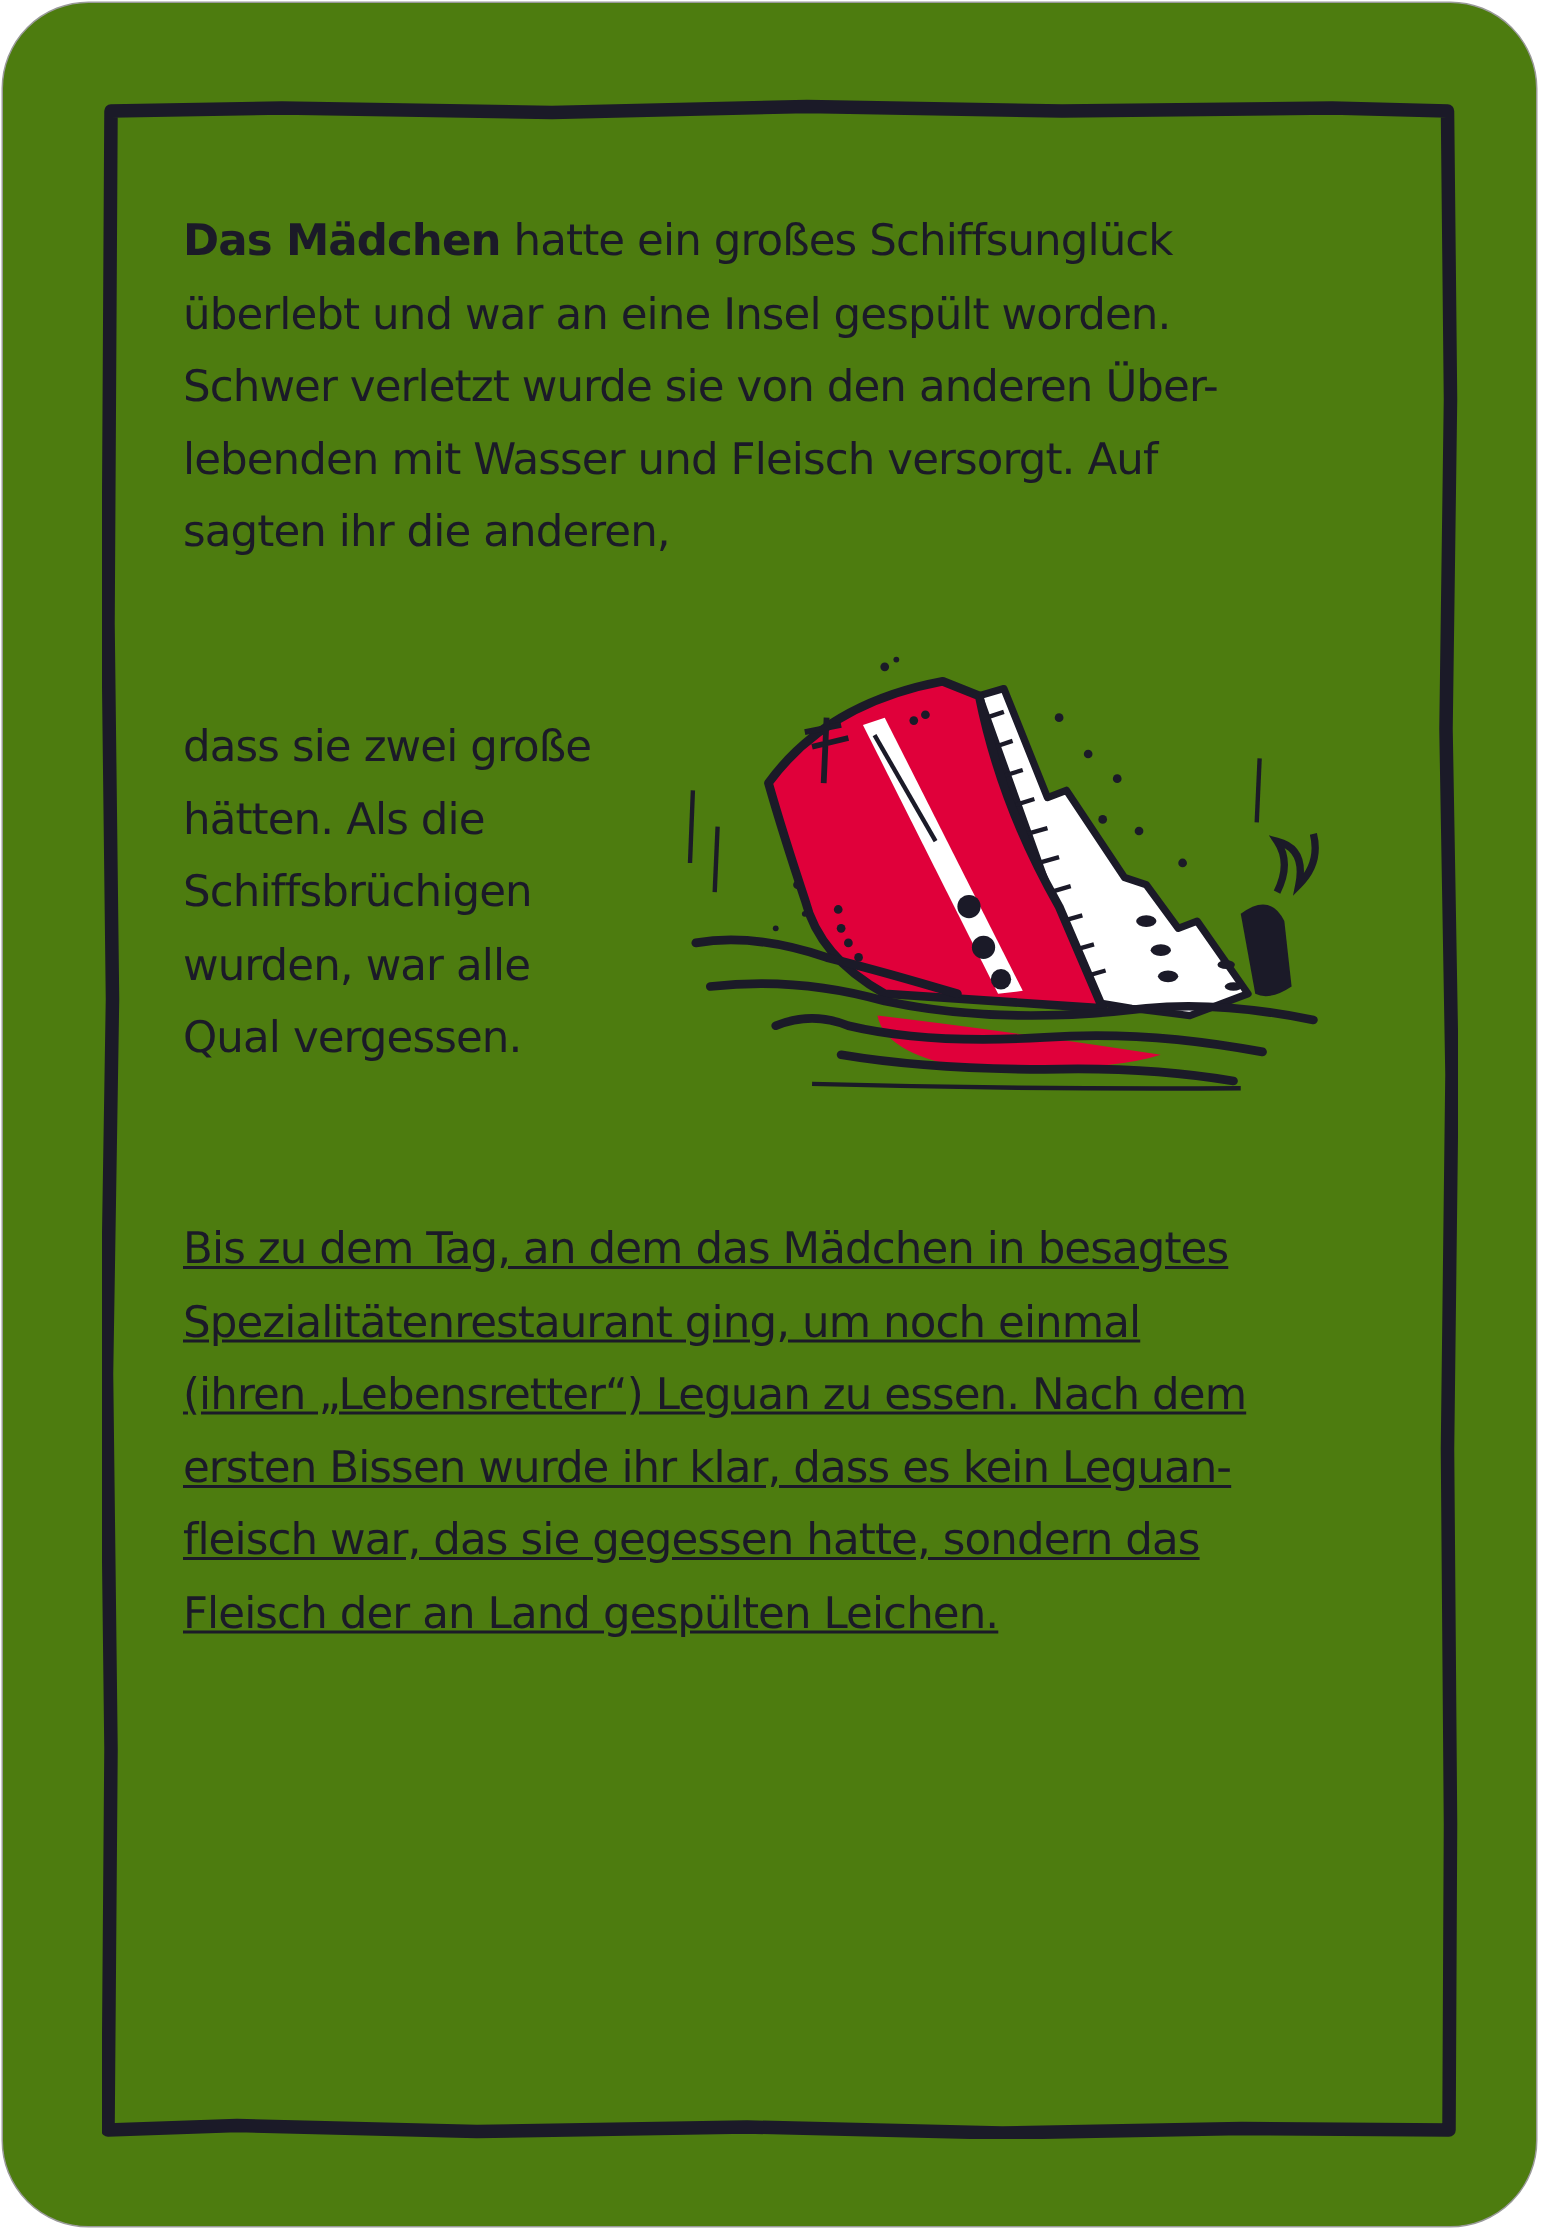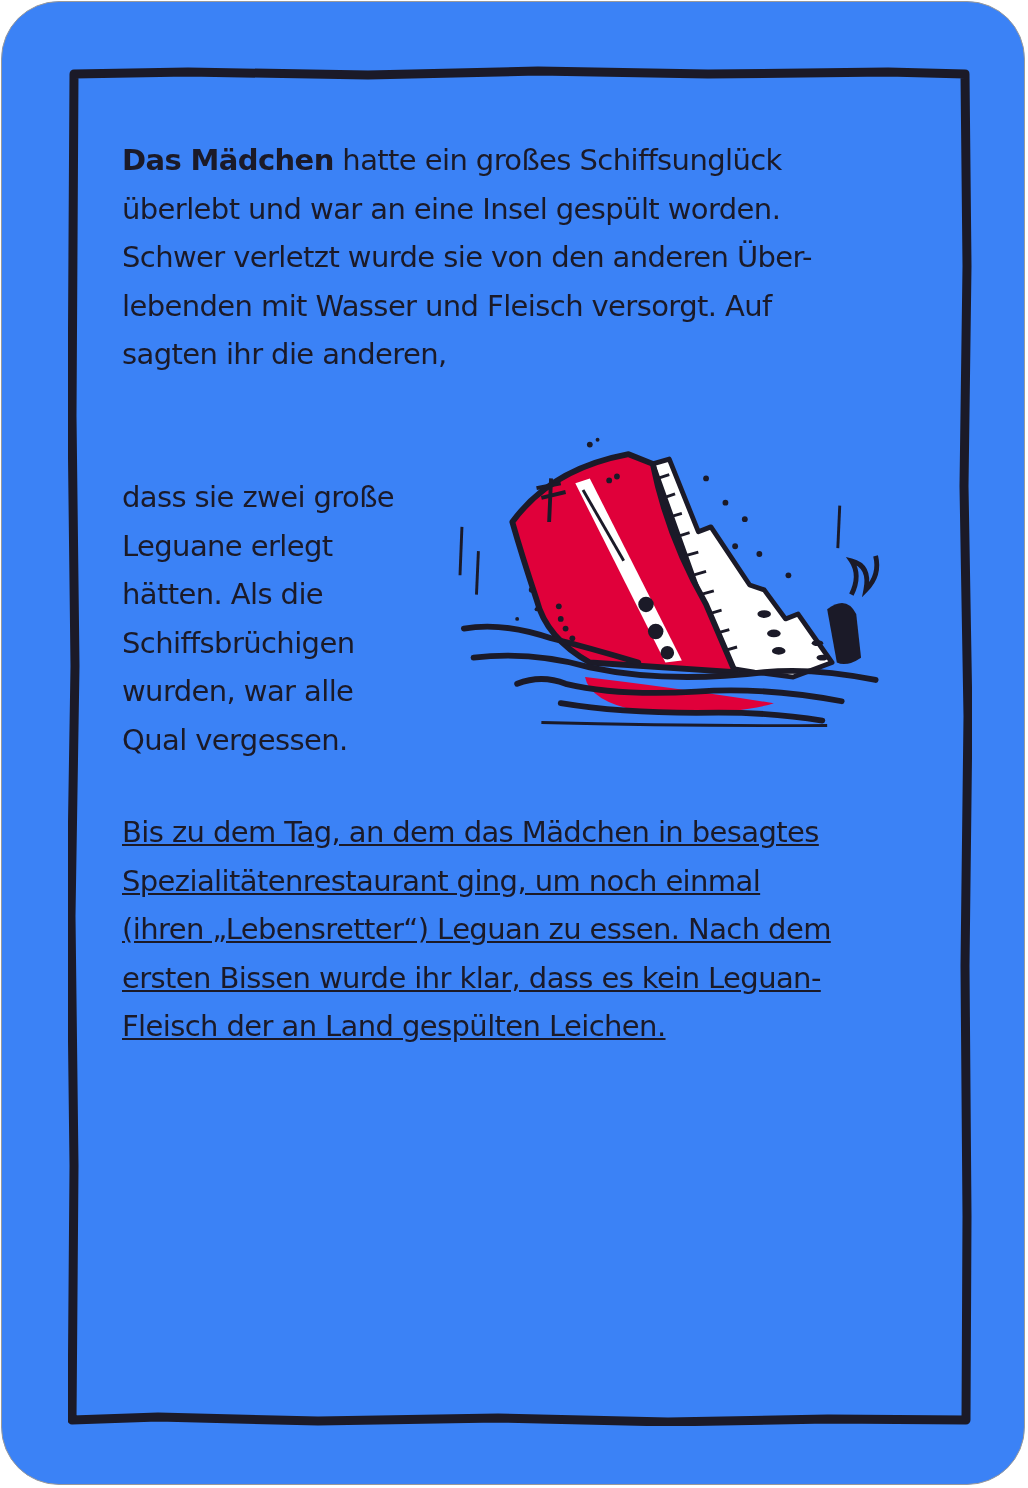--- a/index.html
+++ b/index.html
@@ -1,19 +1,19 @@
 <!DOCTYPE html>
 <html><head>
 <meta charset="utf-8">
 <style>
   html, body { margin: 0; padding: 0; background: #ffffff; }
   body { width: 1028px; height: 1488px; position: relative; overflow: hidden; }
   .card {
     position: absolute; left: 1px; top: 1px; width: 1024px; height: 1484px;
-    border: 1.5px solid #9a9a9a; border-radius: 58px; background: #3b82f6;
+    border: 1.5px solid #9a9a9a; border-radius: 58px; background: #4d7c0f;
     box-sizing: border-box;
   }
   .frame { position: absolute; left: 66px; top: 64px; width: 904px; height: 1360px; }
   .frame svg { width: 100%; height: 100%; display: block; }
   .text {
     position: absolute; left: 120px; width: 820px;
     font-family: "DejaVu Sans", sans-serif; font-size: 29px; color: #1b1a28;
     line-height: 48.5px; letter-spacing: -0.6px;
   }
   .text .line { display: block; white-space: nowrap; }
@@ -37,21 +37,20 @@
   <div class="text" id="para1">
     <span class="line"><b>Das Mädchen</b><span> hatte ein großes Schiffsunglück</span></span>
     <span class="line">überlebt und war an eine Insel gespült worden.</span>
     <span class="line">Schwer verletzt wurde sie von den anderen Über-</span>
     <span class="line">lebenden mit Wasser und Fleisch versorgt. Auf</span>
     <span class="line">sagten ihr die anderen,</span>
   </div>
 
   <div class="text" id="para1b">
     <span class="line">dass sie zwei große</span>
-    <span class="line">Leguane erlegt</span>
     <span class="line">hätten. Als die</span>
     <span class="line">Schiffsbrüchigen</span>
     <span class="line">wurden, war alle</span>
     <span class="line">Qual vergessen.</span>
   </div>
 
   <div class="ship">
     <svg viewBox="0 0 480 320">
 
       <path d="M215 35 L232 30 L262 105 L275 100 L315 160 L330 165 L352 195 L365 190 L400 240 L360 255 L320 250 L290 245 Z" fill="#ffffff" stroke="#1b1a28" stroke-width="5" stroke-linejoin="round"></path>
@@ -128,15 +127,16 @@
       </g>
       <path d="M100 302 Q250 306 395 305" fill="none" stroke="#1b1a28" stroke-width="3"></path>
     </svg>
   </div>
 
   <div class="text" id="para2">
     <span class="line">Bis zu dem Tag, an dem das Mädchen in besagtes</span>
     <span class="line">Spezialitätenrestaurant ging, um noch einmal</span>
     <span class="line">(ihren „Lebensretter“) Leguan zu essen. Nach dem</span>
     <span class="line">ersten Bissen wurde ihr klar, dass es kein Leguan-</span>
+    <span class="line">fleisch war, das sie gegessen hatte, sondern das</span>
     <span class="line">Fleisch der an Land gespülten Leichen.</span>
   </div>
 </div>
 
 </body></html>

